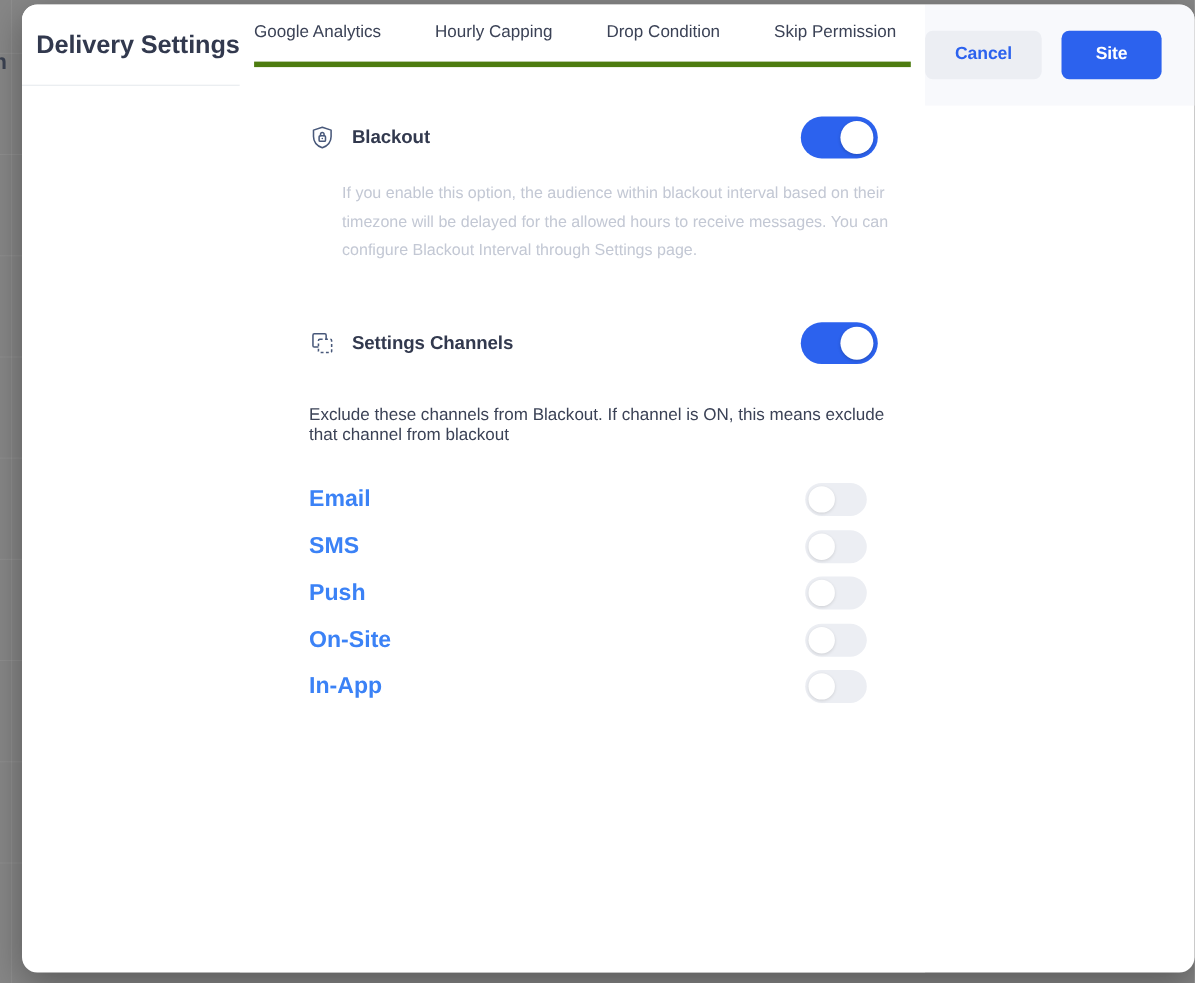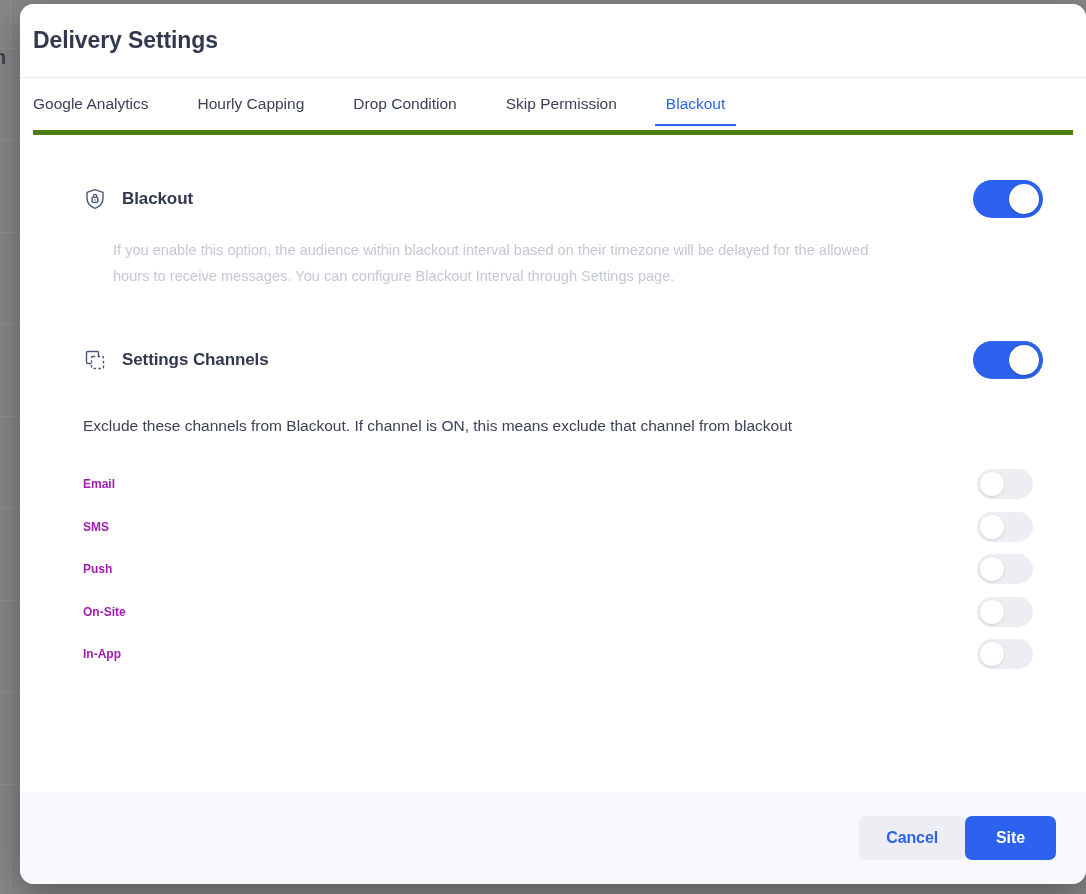--- a/index.html
+++ b/index.html
@@ -49,21 +49,20 @@
   #modal {
     position: absolute;
     left: 20px;
     top: 4px;
     width: 1066px;
     height: 880px;
     background: #ffffff;
     border-radius: 14px;
     box-shadow: 0 10px 34px rgba(0,0,0,0.34);
     display: flex;
-    flex-direction: column;
     overflow: hidden;
   }
 
   
   .modal-header {
     height: 74px;
     min-height: 74px;
     box-sizing: border-box;
     padding: 0 0 0 13px;
     display: flex;
@@ -170,23 +169,23 @@
   }
   .channel-item {
     display: flex;
     align-items: center;
     justify-content: space-between;
     height: 42.5px;
     padding-left: 50px;
     padding-right: 40px;
   }
   .channel-name {
-    font-size: 12px;
+    font-size: 21px;
     font-weight: 600;
-    color: #a21caf;
+    color: #3b82f6;
   }
 
   
   .toggle {
     border-radius: 999px;
     position: relative;
     cursor: pointer;
     flex: none;
     box-sizing: border-box;
   }
@@ -224,20 +223,21 @@
 
   
   .modal-footer {
     height: 92px;
     min-height: 92px;
     background: #f8f9fc;
     display: flex;
     align-items: center;
     justify-content: flex-end;
     padding-right: 30px;
+    gap: 18px;
     box-sizing: border-box;
   }
   .btn {
     border: none;
     border-radius: 7px;
     font-size: 16px;
     font-weight: 700;
     font-family: inherit;
     cursor: pointer;
     letter-spacing: -0.1px;

